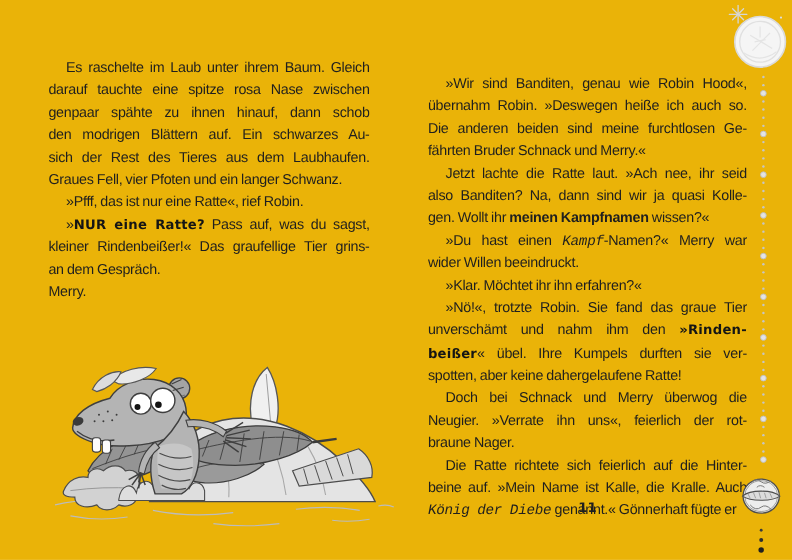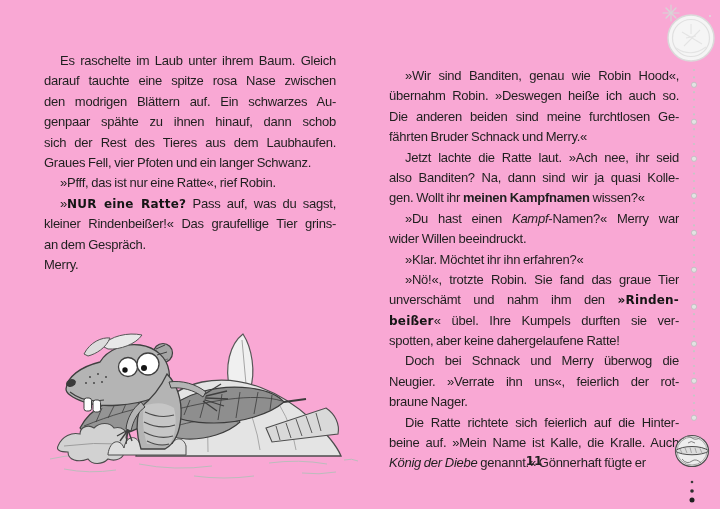--- a/index.html
+++ b/index.html
@@ -1,42 +1,42 @@
 <!DOCTYPE html>
 <html><head>
 <meta charset="utf-8">
 <style>
   html,body{margin:0;padding:0;background:#ffffff;}
-  .spread{position:relative;width:720px;height:509px;background:#f9a8d4;overflow:hidden;
+  .spread{position:relative;width:720px;height:509px;background:#eab308;overflow:hidden;
           font-family:"Liberation Sans",sans-serif;color:#1f1f1f;}
   .text-col{position:absolute;font-size:13px;line-height:20.4px;letter-spacing:-0.25px;word-spacing:-0.5px;}
   .line{height:20.4px;overflow:hidden;white-space:normal;}
   .line.j{text-align:justify;text-align-last:justify;}
   .line.ind{text-indent:16px;}
   .seg-n{}
   .seg-d{font-family:"DejaVu Sans",sans-serif;font-weight:bold;letter-spacing:0.2px;font-size:12px;color:#151515;}
   .seg-b{font-weight:bold;}
-  .seg-it{font-style:italic;}
+  .seg-it{font-style:italic;font-family:Liberation Mono, monospace;}
   .pagenum{position:absolute;left:389px;top:454px;width:290px;text-align:center;
            font-family:"DejaVu Sans",sans-serif;font-weight:bold;font-size:12px;color:#1f1f1f;}
   .illu{position:absolute;left:44px;top:332px;width:318px;height:150px;}
   .medal{position:absolute;left:658px;top:4px;width:62px;height:64px;}
   .dotline{position:absolute;left:688px;top:68px;width:12px;height:356px;}
   .walnut{position:absolute;left:668px;top:430px;width:48px;height:80px;}
 </style>
 </head>
 <body>
 
 <div class="spread">
 
   <div id="left-text" class="text-col" style="left:44px;top:51px;width:292px;">
       <div class="line j ind"><span class="seg-n">Es raschelte im Laub unter ihrem Baum. Gleich</span></div>
       <div class="line j"><span class="seg-n">darauf tauchte eine spitze rosa Nase zwischen</span></div>
+      <div class="line j"><span class="seg-n">genpaar spähte zu ihnen hinauf, dann schob</span></div>
       <div class="line j"><span class="seg-n">den modrigen Blättern auf. Ein schwarzes Au-</span></div>
-      <div class="line j"><span class="seg-n">genpaar spähte zu ihnen hinauf, dann schob</span></div>
       <div class="line j"><span class="seg-n">sich der Rest des Tieres aus dem Laubhaufen.</span></div>
       <div class="line"><span class="seg-n">Graues Fell, vier Pfoten und ein langer Schwanz.</span></div>
       <div class="line ind"><span class="seg-n">»Pfff, das ist nur eine Ratte«, rief Robin.</span></div>
       <div class="line j ind"><span class="seg-n">»</span><span class="seg-d">NUR eine Ratte?</span><span class="seg-n"> Pass auf, was du sagst,</span></div>
       <div class="line j"><span class="seg-n">kleiner Rindenbeißer!« Das graufellige Tier grins-</span></div>
       <div class="line"><span class="seg-n">an dem Gespräch.</span></div>
       <div class="line"><span class="seg-n">Merry.</span></div>
     </div>
 
   <div id="right-text" class="text-col" style="left:389px;top:51px;width:290px;margin-top:15px;">

